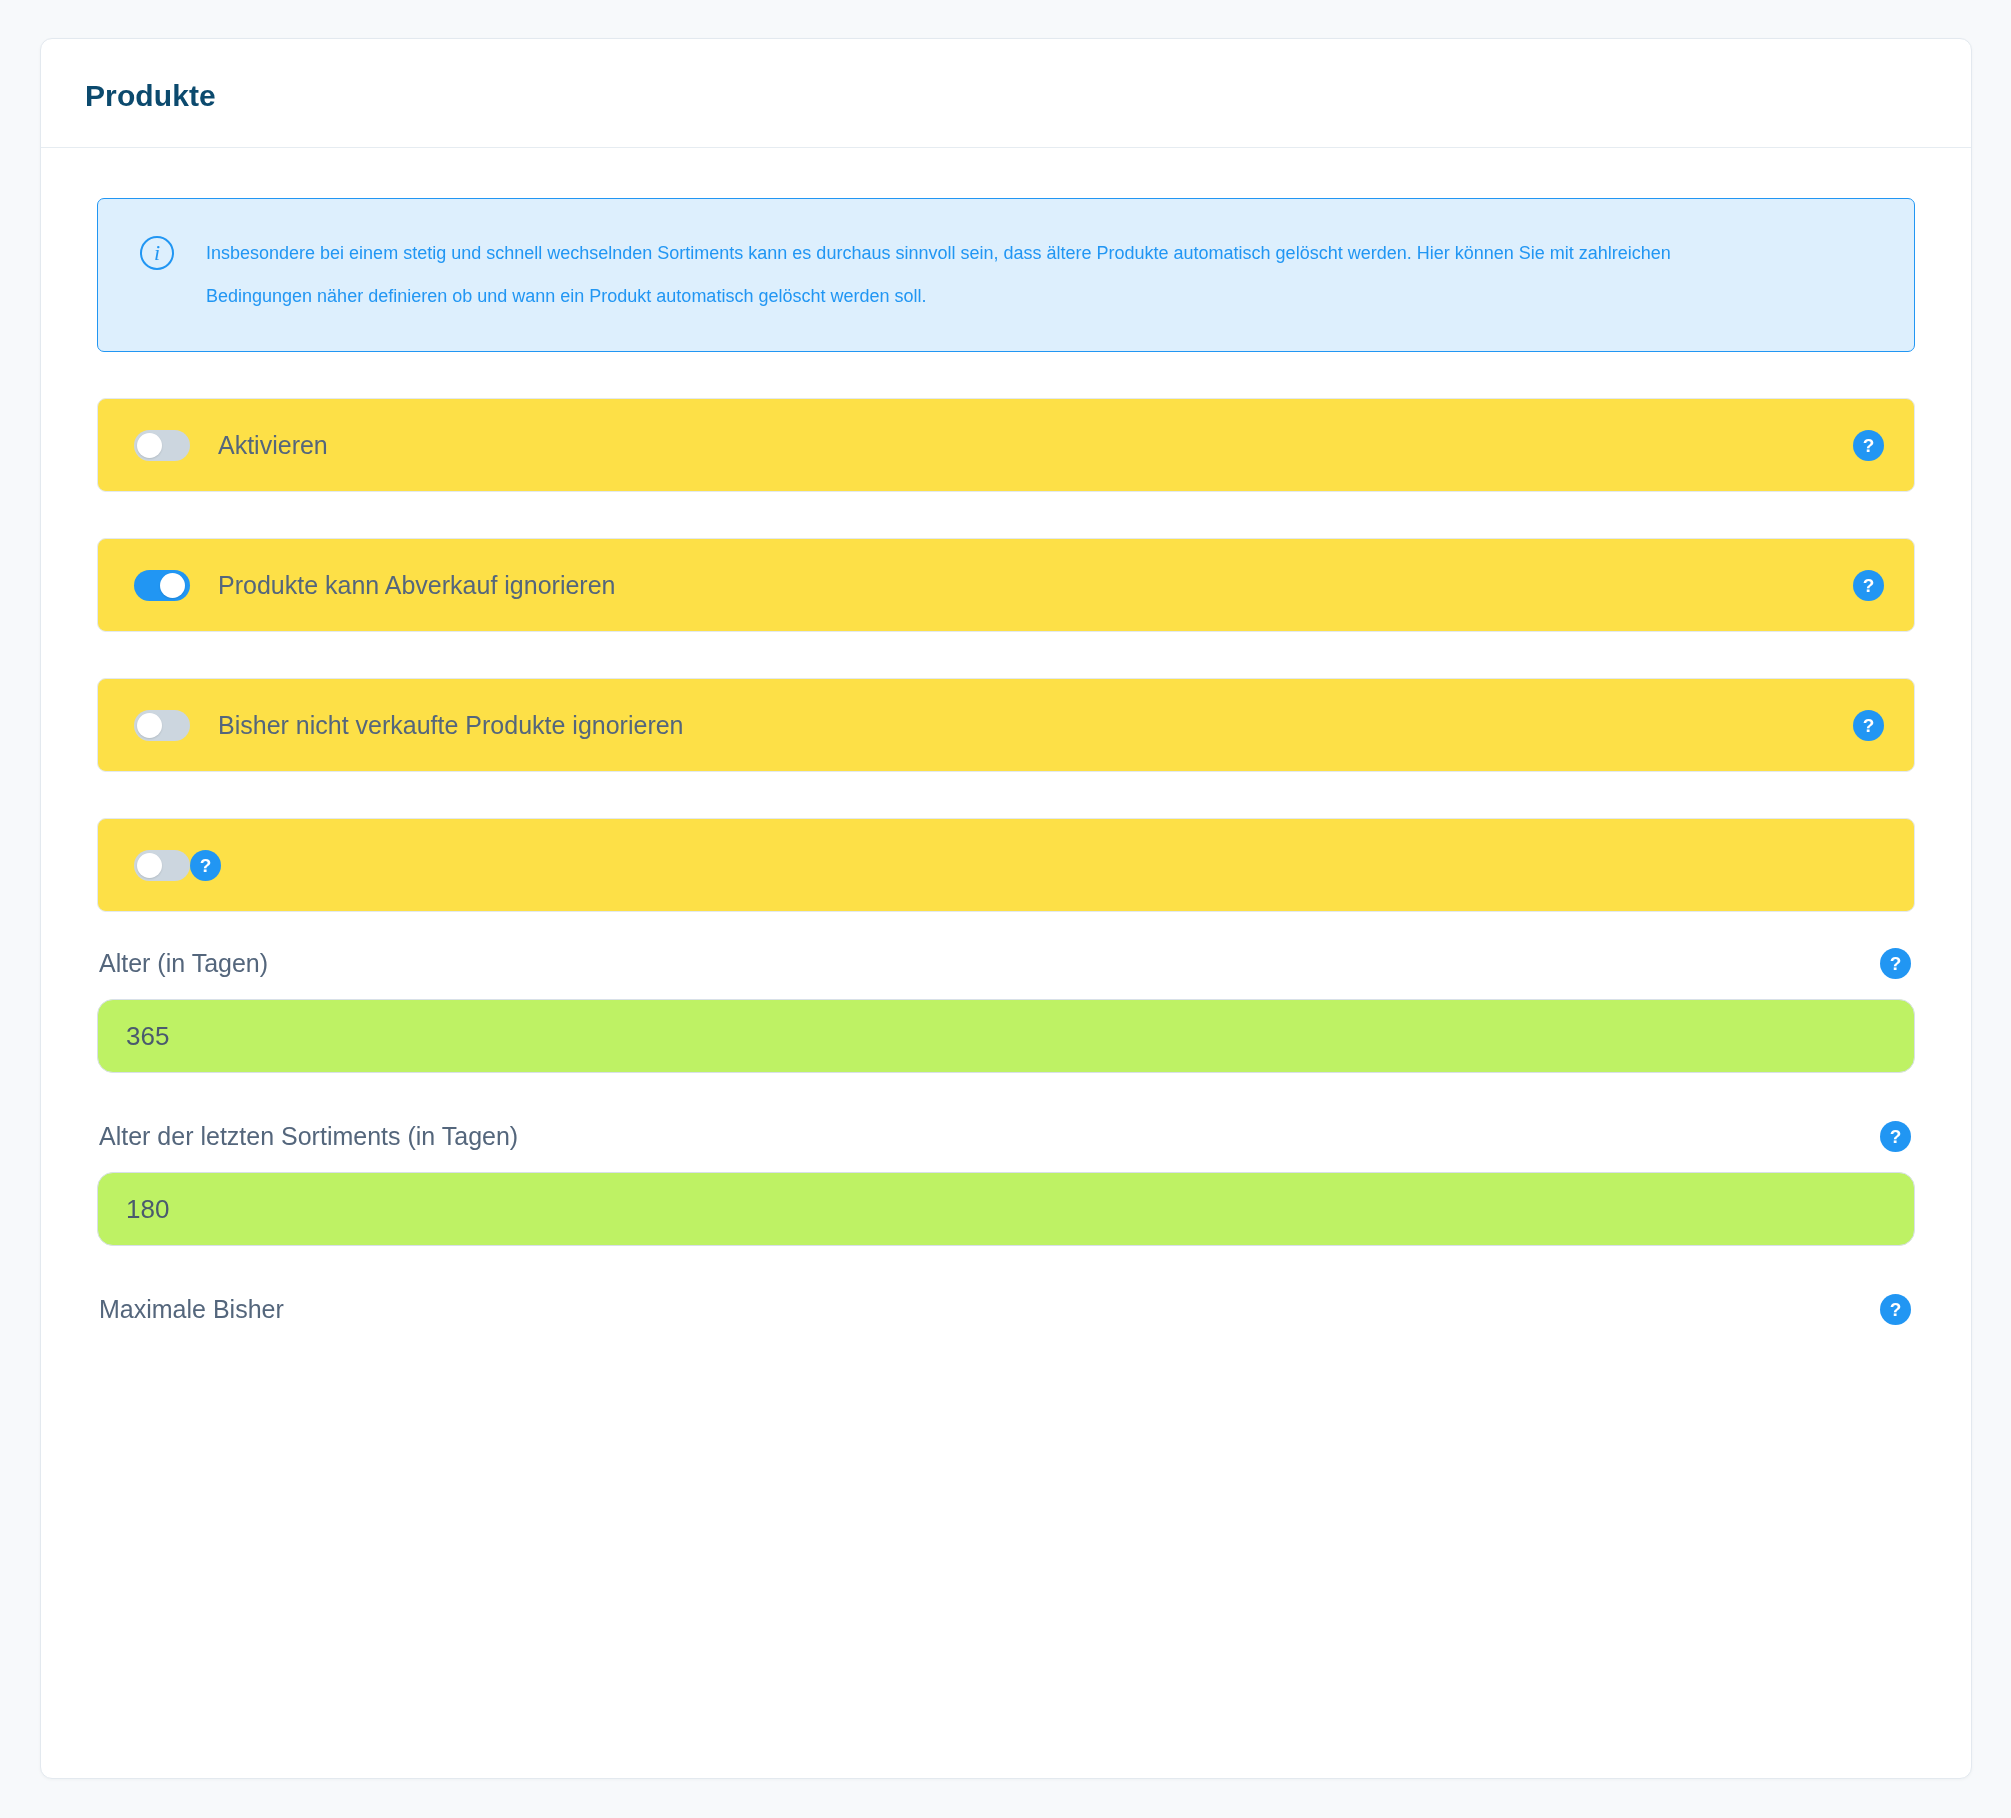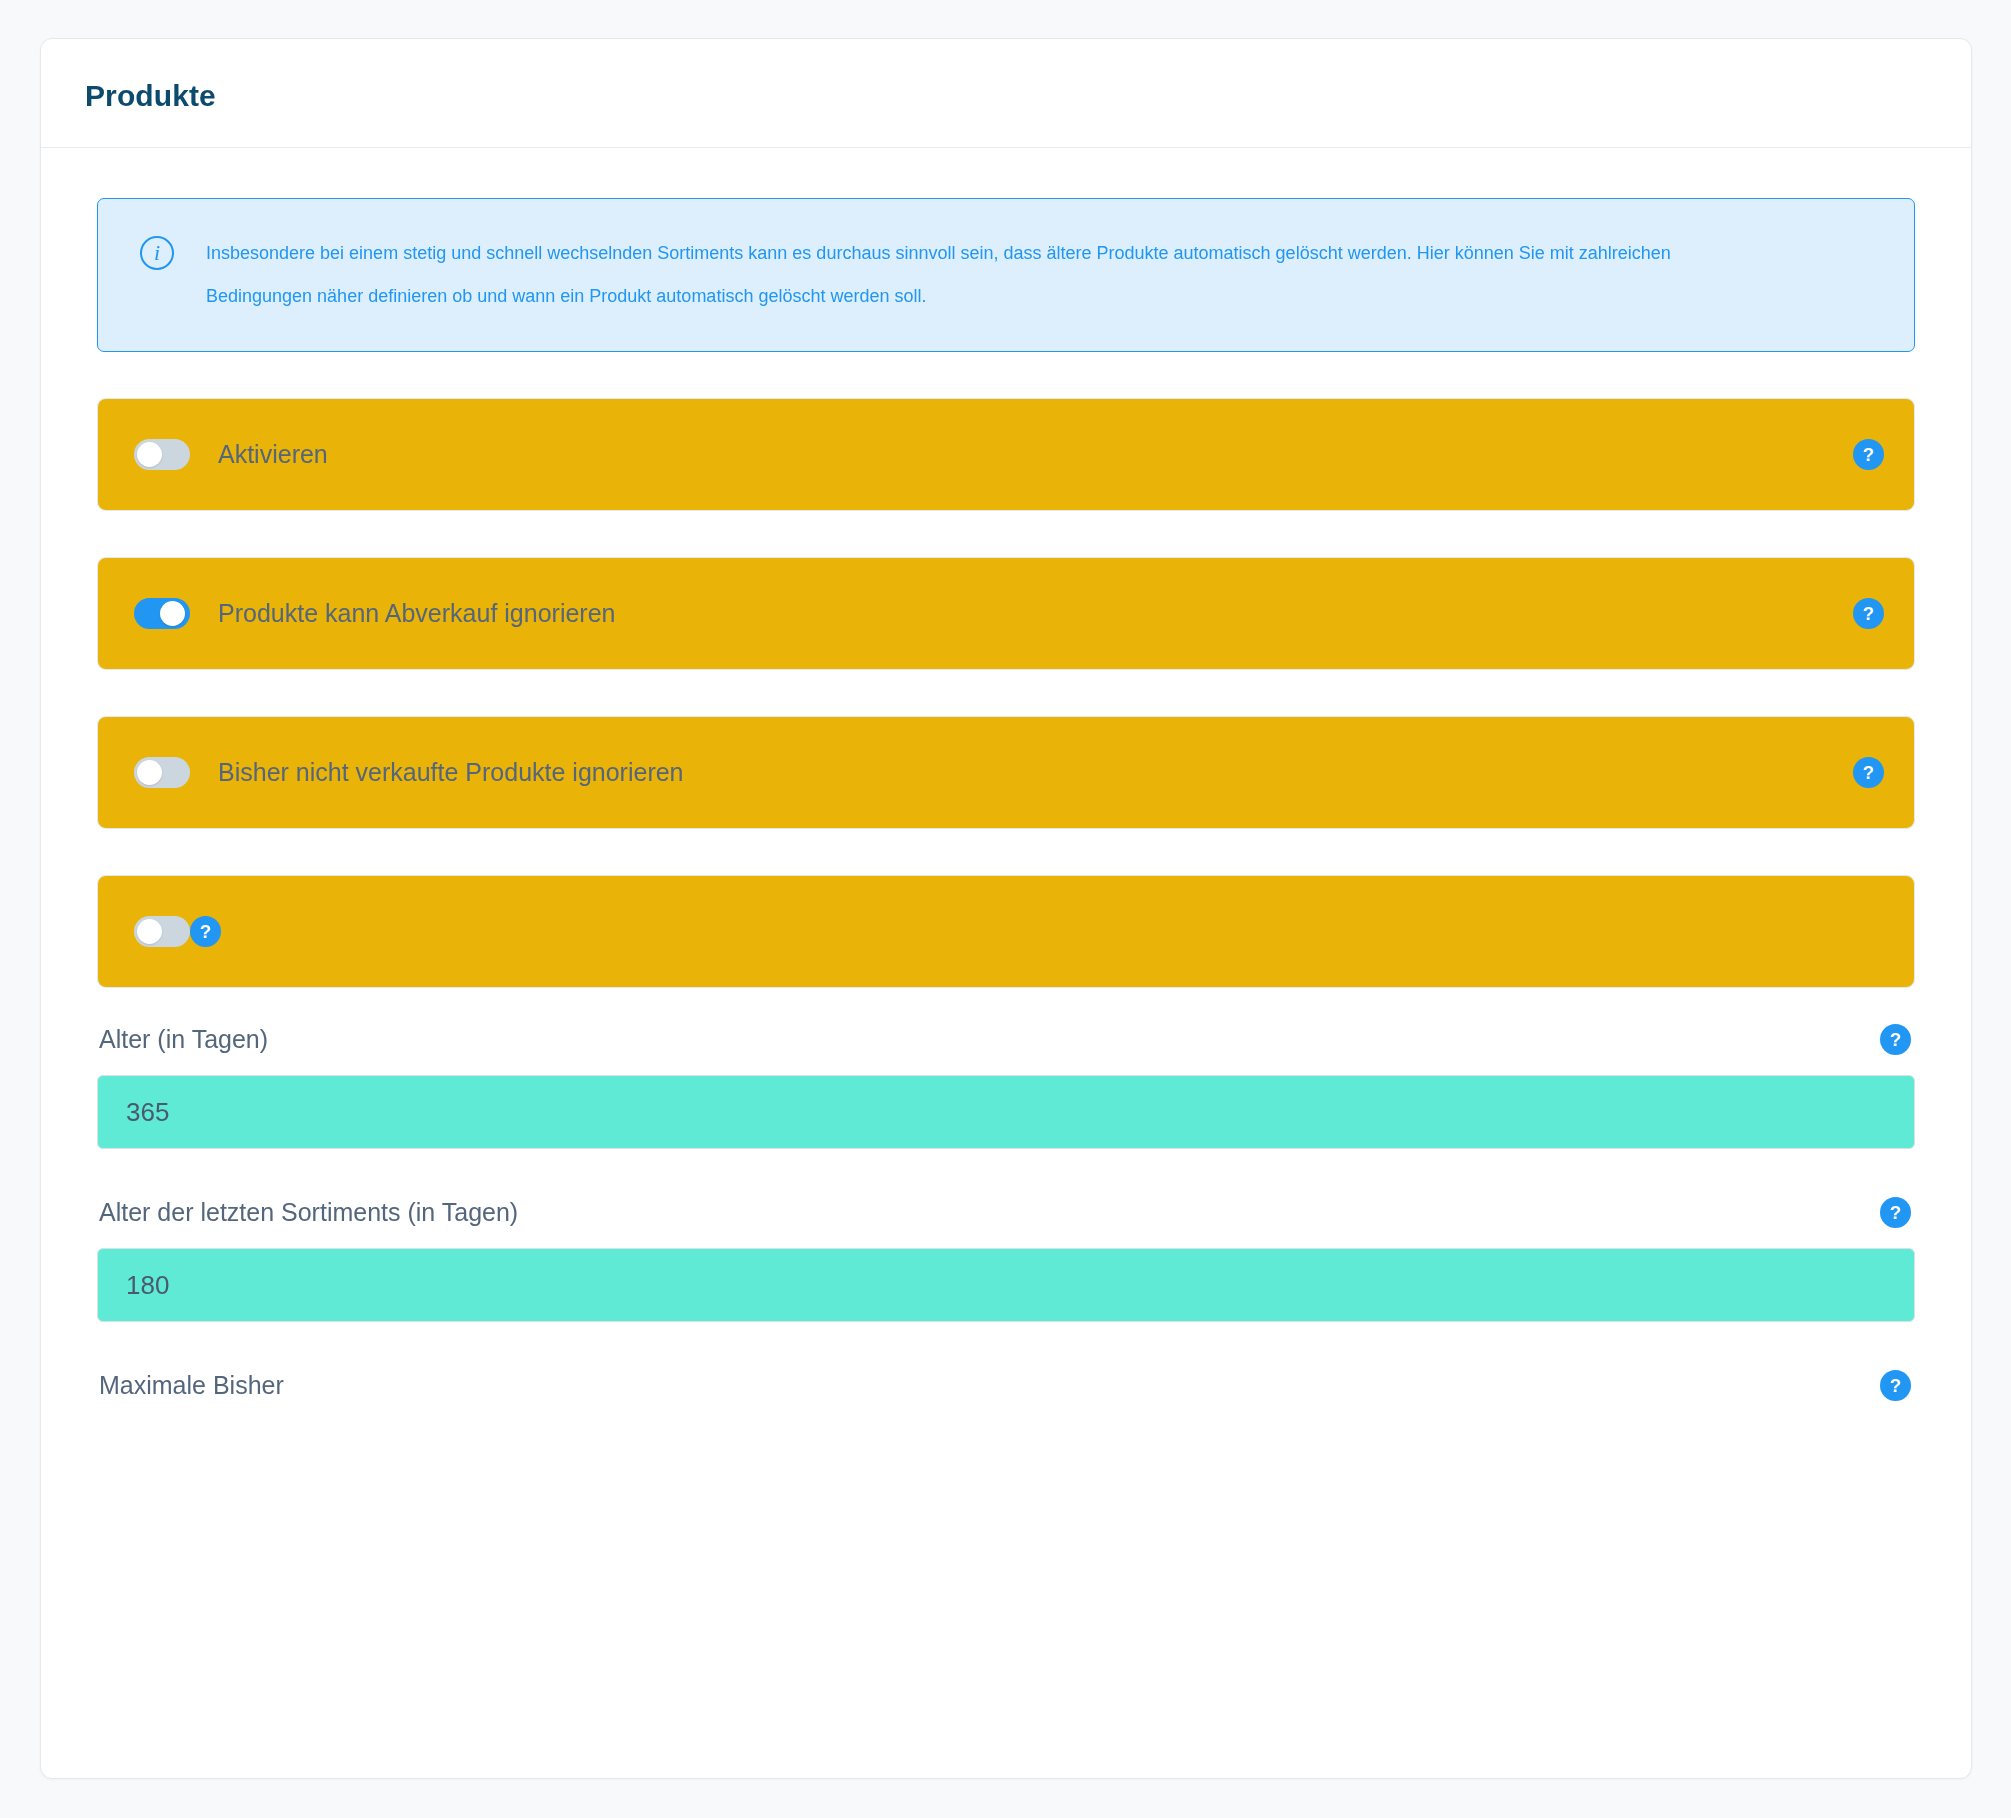--- a/index.html
+++ b/index.html
@@ -70,25 +70,25 @@
     font-size: 18px;
     line-height: 43px;
     max-width: 1473px;
   }
 
   
   .toggle-row {
     margin-top: 46px;
     border: 1px solid #e3e9ef;
     border-radius: 9px;
-    height: 113px;
+    height: 94px;
     display: flex;
     align-items: center;
     padding: 0 30px 0 36px;
-    background: #eab308;
+    background: #fde047;
   }
   .switch {
     flex: 0 0 auto;
     width: 56px;
     height: 31px;
     border-radius: 16px;
     background: #ccd6df;
     position: relative;
     cursor: pointer;
   }
@@ -138,22 +138,22 @@
     margin-bottom: 20px;
   }
   .field-label {
     font-size: 25px;
     color: #54667c;
   }
   .field-input {
     width: 100%;
     height: 74px;
     border: 1px solid #d8e0e8;
-    border-radius: 6px;
-    background: #5eead4;
+    border-radius: 16px;
+    background: #bef264;
     font-family: "Liberation Sans", sans-serif;
     font-size: 26px;
     color: #4a5a6e;
     padding: 0 28px;
   }
   .fields-wrap { margin-top: 36px; }
 </style>
 </head>
 <body>
 

